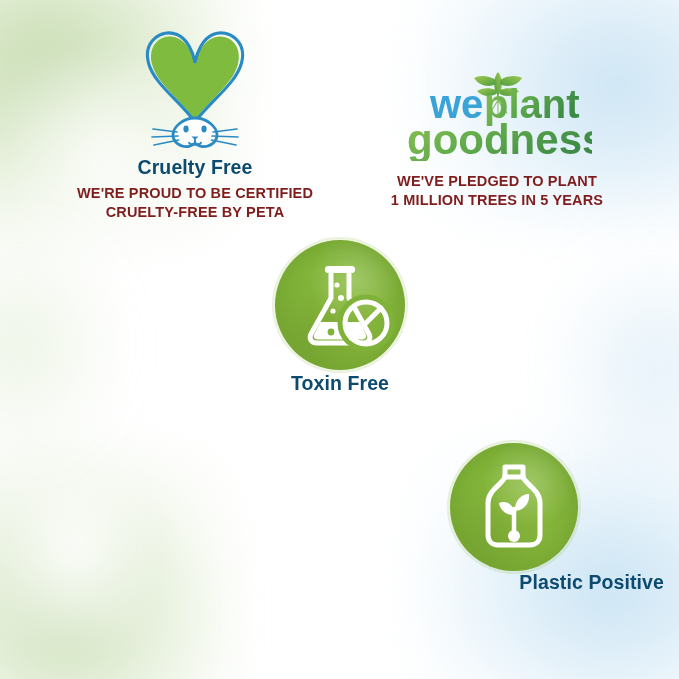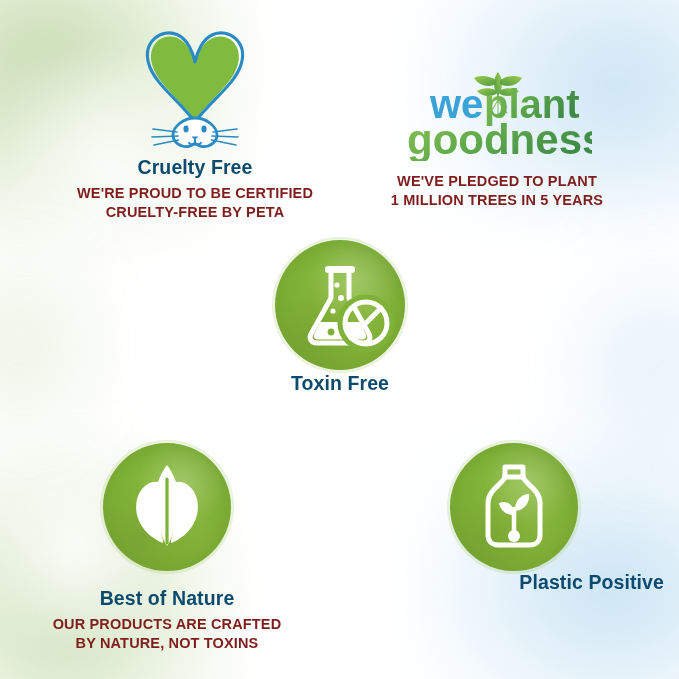--- a/index.html
+++ b/index.html
@@ -280,43 +280,20 @@
         <circle cx="71" cy="94" r="2.4" fill="#7fb238"></circle>
 
         <circle cx="91" cy="83" r="25" fill="none" stroke="#7fb238" stroke-width="7"></circle>
         <circle cx="91" cy="83" r="21" fill="none" stroke="#ffffff" stroke-width="5"></circle>
         <line x1="76" y1="98" x2="106" y2="68" stroke="#ffffff" stroke-width="5" stroke-linecap="round"></line>
       </svg>
     </div>
     <div class="badge-title">Toxin Free</div>
   </div>
 
-  <div class="badge" id="best-of-nature">
-    <div class="disc">
-      <svg viewBox="0 0 128 128">
-
-        <path d="M60 100 C 40 92, 30 74, 34 56 C 38 42, 50 36, 58 40
-                 C 63 43, 64 54, 63 66 C 62 78, 61 90, 60 100 Z" fill="#ffffff"></path>
-
-        <path d="M68 100 C 88 92, 98 74, 94 56 C 90 42, 78 36, 70 40
-                 C 65 43, 64 54, 65 66 C 66 78, 67 90, 68 100 Z" fill="#ffffff"></path>
-
-        <path d="M62 98 C 57 82, 55 62, 60 44" fill="none" stroke="#7fb238" stroke-width="3.6" stroke-linecap="round"></path>
-        <path d="M66 98 C 71 82, 73 62, 68 44" fill="none" stroke="#7fb238" stroke-width="3.6" stroke-linecap="round"></path>
-
-        <path d="M64 22 C 76 38, 80 60, 73 82 C 69 94, 66 100, 64 103
-                 C 62 100, 59 94, 55 82 C 48 60, 52 38, 64 22 Z" fill="#ffffff"></path>
-
-        <path d="M64 100 L64 36" fill="none" stroke="#7fb238" stroke-width="3.2" stroke-linecap="round"></path>
-      </svg>
-    </div>
-    <div class="badge-title">Best of Nature</div>
-    <div class="badge-desc">OUR PRODUCTS ARE CRAFTED
-BY NATURE, NOT TOXINS</div>
-  </div>
 
   <div class="badge" id="plastic-positive">
     <div class="disc">
       <svg viewBox="0 0 128 128">
 
         <path d="M55 24 L73 24 L73 34 L55 34 Z" fill="none" stroke="#ffffff" stroke-width="5" stroke-linejoin="round"></path>
 
         <path d="M55 33 C 55 40, 38 46, 38 60 L38 92 C 38 98, 42 102, 48 102
                  L80 102 C 86 102, 90 98, 90 92 L90 60 C 90 46, 73 40, 73 33" fill="none" stroke="#ffffff" stroke-width="5" stroke-linejoin="round" stroke-linecap="round"></path>
 

